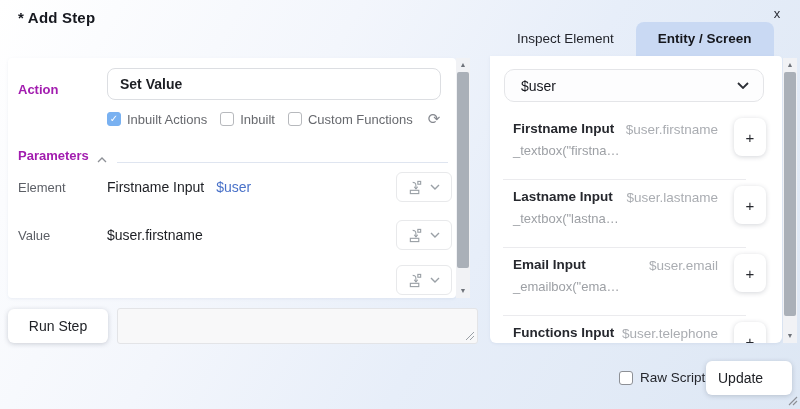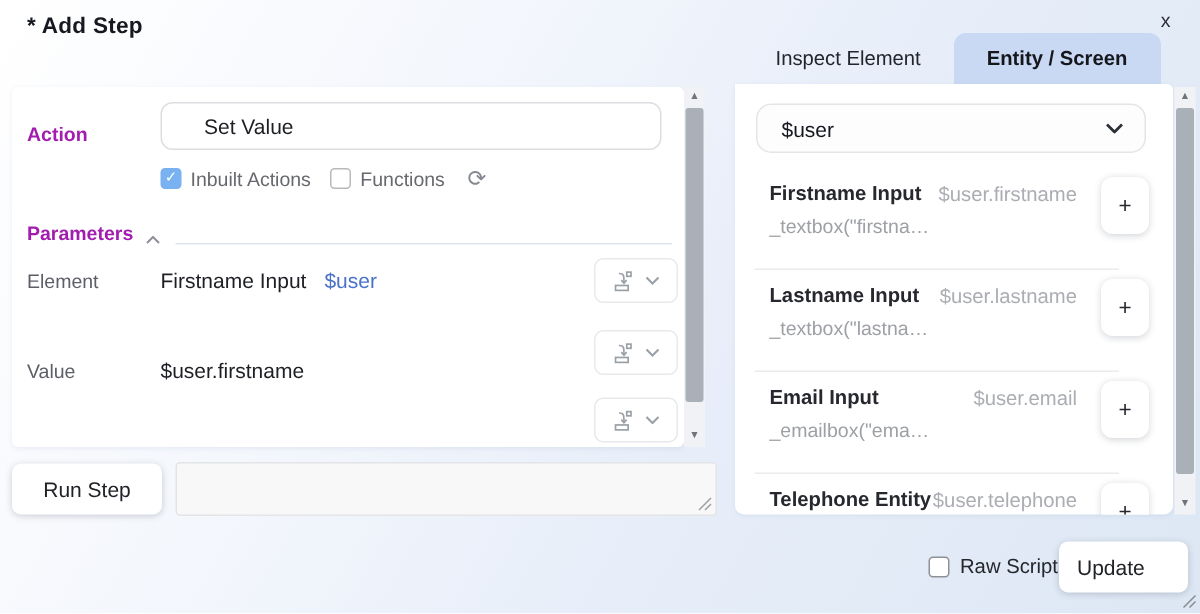--- a/index.html
+++ b/index.html
@@ -17,35 +17,35 @@
 
   
   .tabs { position:absolute; left:495px; top:22px; height:34px; display:flex; }
   .tab { height:34px; line-height:34px; padding:0 22px; font-size:13.5px; color:#23252c; white-space:nowrap; cursor:pointer; }
   .tab.active { background:#c9d9f3; border-radius:8px 8px 0 0; font-weight:bold; color:#15171d; }
 
   
   .left-card { position:absolute; left:8px; top:58px; width:448px; height:240px; background:#fff; border-radius:4px; box-shadow:0 1px 3px rgba(100,120,160,.10); }
   .blue-label { color:#a21caf; font-weight:bold; font-size:13px; }
   .lbl-action { position:absolute; left:10px; top:24px; }
-  .action-input { position:absolute; left:99px; top:10px; width:334px; height:32px; border:1px solid #dcdee2; border-radius:8px; background:#fff; font-family:"Liberation Sans",sans-serif; font-size:14px; color:#1d1f24; padding:0 28px; outline:none; }
+  .action-input { position:absolute; left:99px; top:10px; width:334px; height:32px; border:1px solid #dcdee2; border-radius:8px; background:#fff; font-family:"Liberation Sans",sans-serif; font-size:14px; color:#1d1f24; padding:0 12px; outline:none;font-weight:bold; }
 
   .cb-row { position:absolute; left:99px; top:53px; height:16px; display:flex; align-items:center; gap:13px; }
   .cb-group { display:flex; align-items:center; gap:6px; cursor:pointer; }
   .cb-box { width:14px; height:14px; border-radius:3px; border:1px solid #b7b9bd; background:#fff; display:flex; align-items:center; justify-content:center; font-size:10px; line-height:1; color:#fff; }
   .cb-box.checked { background:#79b1f1; border-color:#79b1f1; }
   .cb-label { font-size:13px; color:#67696e; white-space:nowrap; }
   .refresh-ic { font-size:15px; color:#85888f; margin-left:2px; cursor:pointer; }
 
   .params-head { position:absolute; left:10px; top:89px; right:8px; height:16px; display:flex; align-items:flex-end; gap:8px; }
   .caret-up { display:flex; align-items:center; cursor:pointer; }
   .params-hr { flex:1; height:1px; background:#dfe5f0; margin-left:2px; }
 
   .prow { position:absolute; left:10px; height:32px; display:flex; align-items:center; }
-  .prow-element { top:113px; } .prow-value { top:161px;margin-top:12px; } .prow-props { top:206px; }
+  .prow-element { top:113px; } .prow-value { top:161px; } .prow-props { top:206px; }
   .p-label { width:89px; font-size:13px; color:#5c5f66; }
   .p-value { font-size:14px; color:#1d1f24; }
   .p-entity { font-size:14px; color:#4a72c9; margin-left:12px; }
   .p-placeholder { font-size:13px; color:#b9bcc2; }
   .pbtn { position:absolute; left:388px; width:56px; height:30px; border:1px solid #e8e9eb; border-radius:6px; background:#fff; display:flex; align-items:center; justify-content:center; gap:7px; cursor:pointer; }
   .pbtn-element { top:114px; } .pbtn-value { top:162px; } .pbtn-props { top:207px; }
 
   
   .vscroll { position:absolute; width:14px; background:#f1f2f5; }
   .vscroll .arr { position:absolute; left:0; width:14px; height:12px; font-size:7px; color:#6f737a; text-align:center; line-height:12px; cursor:pointer; }
@@ -101,21 +101,25 @@
     <span class="blue-label lbl-action">Action</span>
     <input class="action-input" value="Set Value" style="">
 
     <div class="cb-row">
       <span class="cb-group">
         <span class="cb-box checked">✓</span>
         <span class="cb-label">Inbuilt Actions</span>
       </span>
       <span class="cb-group">
         <span class="cb-box"></span>
-        <span class="cb-label">Functions</span>
+        <span class="cb-label">Inbuilt</span>
+      </span>
+      <span class="cb-group">
+        <span class="cb-box"></span>
+        <span class="cb-label">Custom Functions</span>
       </span>
       <span class="refresh-ic">⟳</span>
     </div>
 
     <div class="params-head">
       <span class="blue-label">Parameters</span>
       <span class="caret-up">
         <svg width="10" height="6" viewBox="0 0 10 6">
             <path d="M1 5 L5 1 L9 5" fill="none" stroke="#8d9096" stroke-width="1.3"></path>
           </svg>
@@ -212,21 +216,21 @@
 
       <div class="ent-item">
         <span class="ent-name">Email Input</span>
         <span class="ent-loc">_emailbox("ema…</span>
         <span class="ent-bind">$user.email</span>
         <button class="ent-add">+</button>
         <span class="ent-div"></span>
       </div>
 
       <div class="ent-item">
-        <span class="ent-name">Telephone Entity</span>
+        <span class="ent-name">Functions Input</span>
         <span class="ent-bind">$user.telephone</span>
         <button class="ent-add">+</button>
       </div>
 
     </div>
   </div>
 
   <div class="vscroll scroll-right">
     <span class="arr up">▲</span>
     <span class="thumb"></span>

